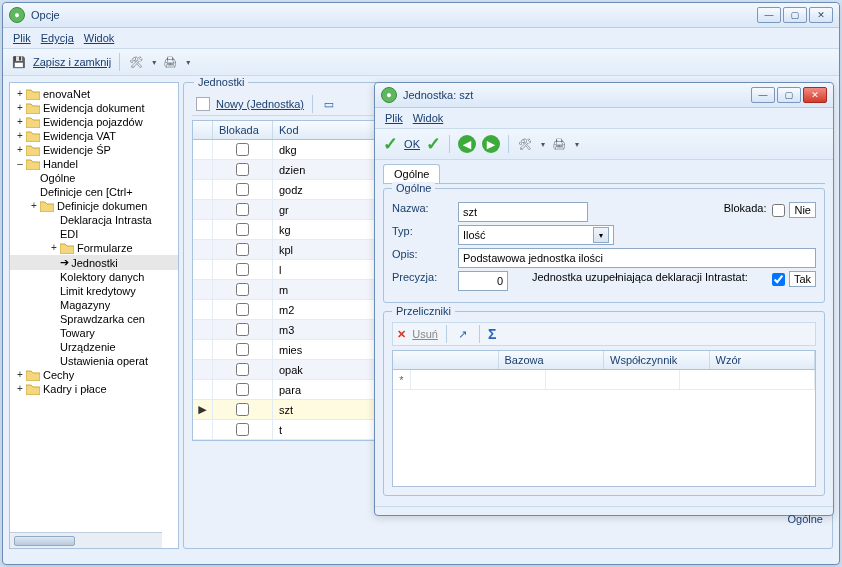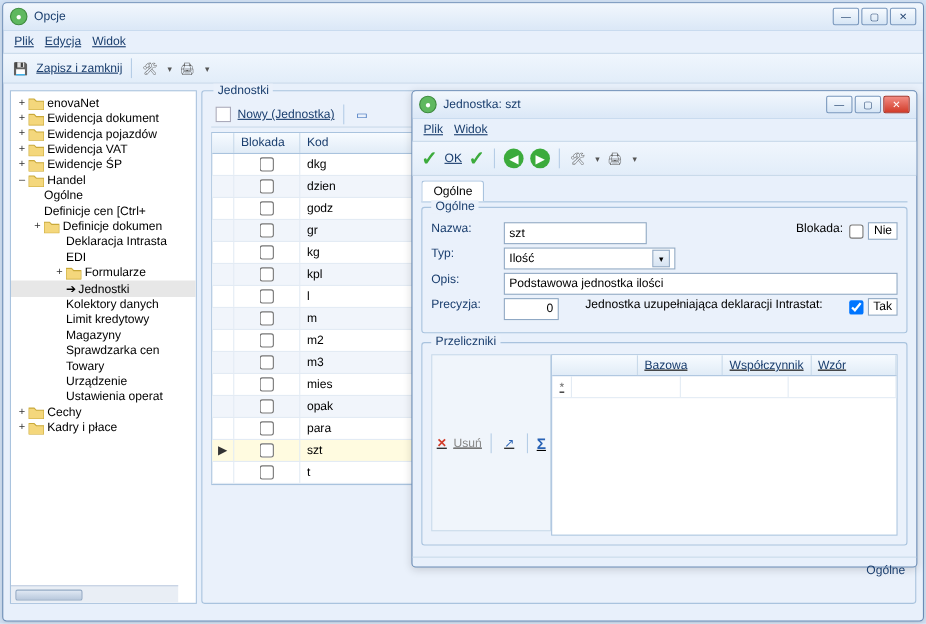--- a/index.html
+++ b/index.html
@@ -448,21 +448,21 @@
         <span class="form-label">Precyzja:</span>
         <input class="txt-input" style="width: 50px; text-align: right;" value="0">
         <span style="flex:1; text-align:center">Jednostka uzupełniająca deklaracji Intrastat:</span>
         <div class="chk-wrap">
           <input type="checkbox" checked="" style="">
           <span class="chk-label-box">Tak</span>
         </div>
       </div>
     </div>
 
-    <div class="fieldset" style="flex:1; display:flex; flex-direction:row;text-decoration:underline;">
+    <div class="fieldset" style="flex:1; display:flex; flex-direction:column;">
       <span class="legend">Przeliczniki</span>
       <div class="list-toolbar" style="border:1px solid #c9daea; background:#f0f5fb;">
         <span class="ico-del">✕</span>
         <span class="list-link" style="color:#888">Usuń</span>
         <span class="tool-sep"></span>
         <span class="tool-icon ico-open">↗</span>
         <span class="tool-sep"></span>
         <span class="ico-sigma">Σ</span>
       </div>
       <div class="grid" style="flex:1">

